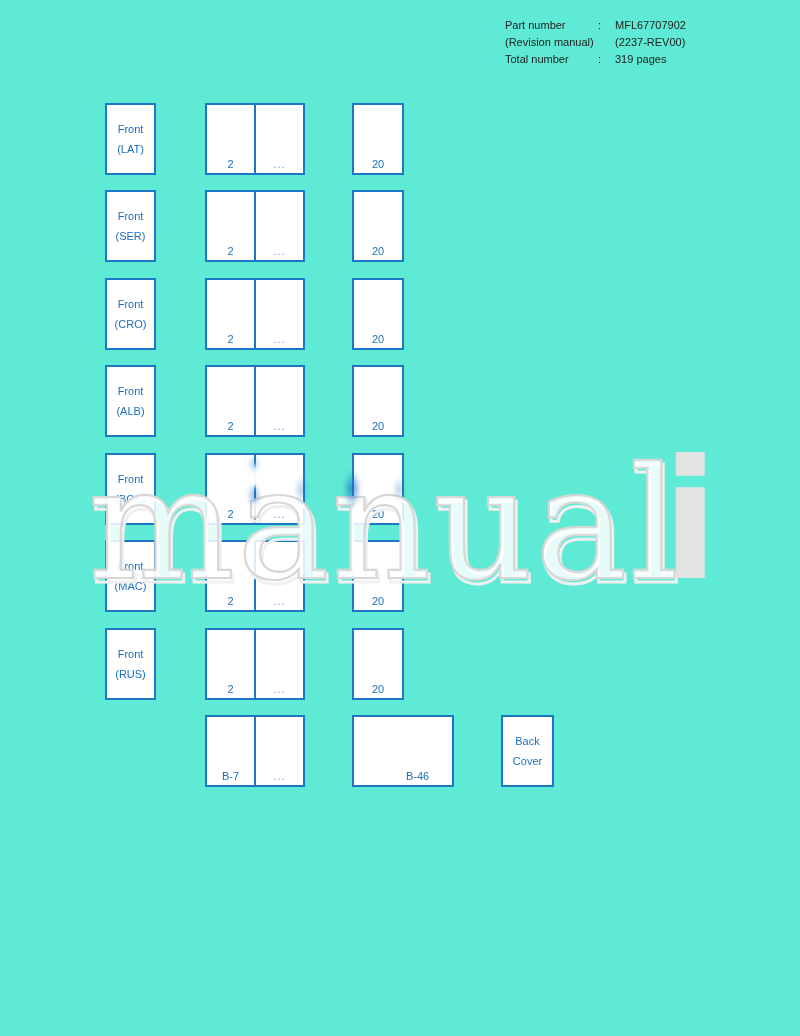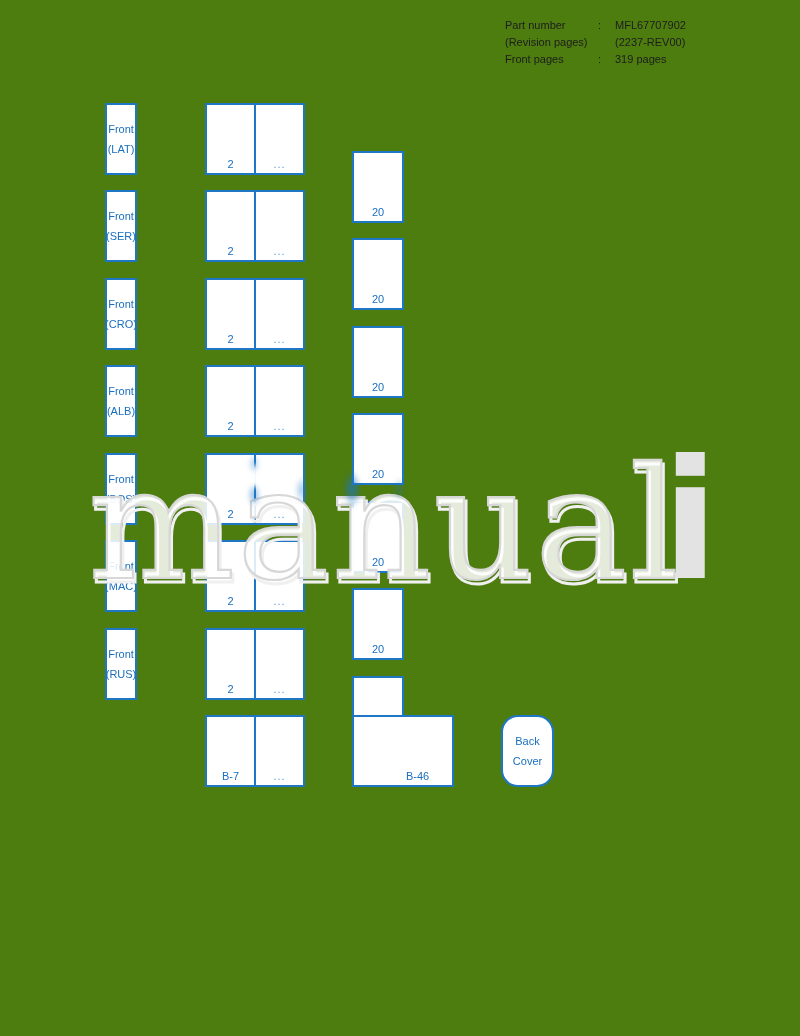--- a/index.html
+++ b/index.html
@@ -1,36 +1,36 @@
 <!DOCTYPE html>
 <html><head>
 <meta charset="utf-8">
 <style>
   html,body{margin:0;padding:0;background:#fff;}
   .page{
-    position:relative;width:800px;height:1036px;background:#4d7c0f;
+    position:relative;width:800px;height:1036px;background:#5eead4;
     font-family:"Liberation Sans",sans-serif;overflow:hidden;
   }
   
   .header{position:absolute;left:505px;top:17px;z-index:1;}
   .hrow{display:flex;height:17px;line-height:17px;font-size:11px;color:#1d1d1d;}
   .hlabel{width:93px;}
   .hsep{width:17px;}
   .hvalue{white-space:nowrap;}
   
   .row{position:absolute;left:0;width:800px;height:72px;z-index:1;}
   .box{
     position:absolute;top:0;height:72px;box-sizing:border-box;
     border:2px solid #1e77c4;background:#ffffff;
   }
-  .c1{left:105px;width:32px;}
+  .c1{left:105px;width:51px;}
   .c2{left:205px;width:100px;display:flex;}
-  .c3{left:352px;width:52px;margin-top:48px;}
+  .c3{left:352px;width:52px;}
   .c3w{left:352px;width:102px;display:flex;padding-left:29px;}
-  .c4{left:501px;width:53px;border-radius:17px;}
+  .c4{left:501px;width:53px;}
   .cell{flex:1;position:relative;}
   .cell + .cell{border-left:2px solid #1e77c4;}
   .pagenum{
     position:absolute;bottom:3px;left:0;width:100%;text-align:center;
     font-size:11px;color:#1a6fbe;
   }
   .dots{color:#5b9cd8;letter-spacing:1px;}
   .cover-label{
     display:flex;flex-direction:column;justify-content:center;align-items:center;
     height:100%;font-size:11px;line-height:20px;color:#1a6fbe;text-align:center;
@@ -65,26 +65,26 @@
 
 <div class="page">
 
   <div class="header">
     <div class="hrow">
       <span class="hlabel">Part number</span>
       <span class="hsep">:</span>
       <span class="hvalue">MFL67707902</span>
     </div>
     <div class="hrow">
-      <span class="hlabel">(Revision pages)</span>
+      <span class="hlabel">(Revision manual)</span>
       <span class="hsep"></span>
       <span class="hvalue">(2237-REV00)</span>
     </div>
     <div class="hrow">
-      <span class="hlabel">Front pages</span>
+      <span class="hlabel">Total number</span>
       <span class="hsep">:</span>
       <span class="hvalue">319 pages</span>
     </div>
   </div>
 
   <div class="row" style="top:103px">
     <div class="box c1">
       <div class="cover-label">
         <span>Front</span>
         <span>(LAT)</span>

